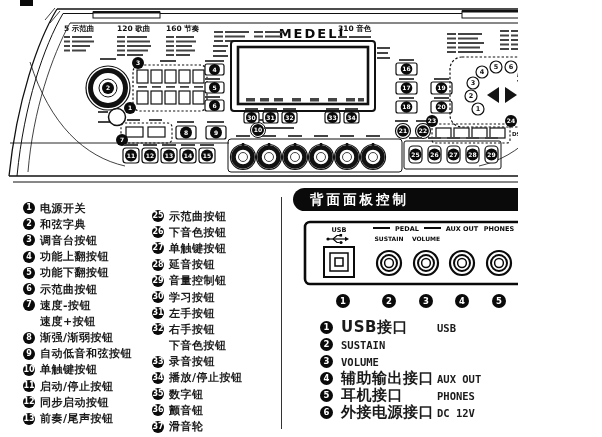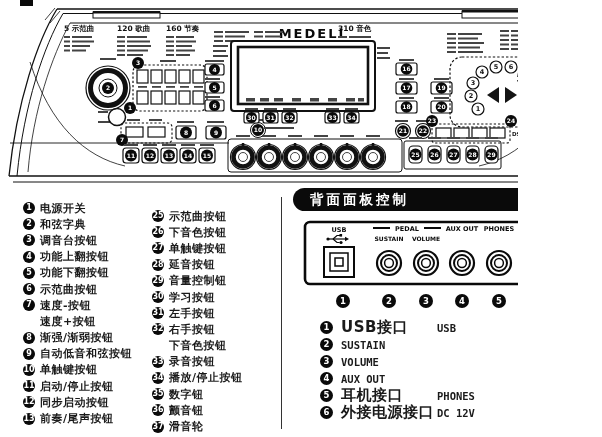--- a/index.html
+++ b/index.html
@@ -679,20 +679,21 @@
       <div class="rrow">
           <span class="bdg">2</span>
           <span class="en">SUSTAIN</span>
         </div>
       <div class="rrow">
           <span class="bdg">3</span>
           <span class="en">VOLUME</span>
         </div>
       <div class="rrow">
           <span class="bdg">4</span>
+          <span class="zh">辅助输出接口</span>
           <span class="en">AUX OUT</span>
         </div>
       <div class="rrow">
           <span class="bdg">5</span>
           <span class="zh">耳机接口</span>
           <span class="en">PHONES</span>
         </div>
       <div class="rrow">
           <span class="bdg">6</span>
           <span class="zh">外接电源接口</span>

